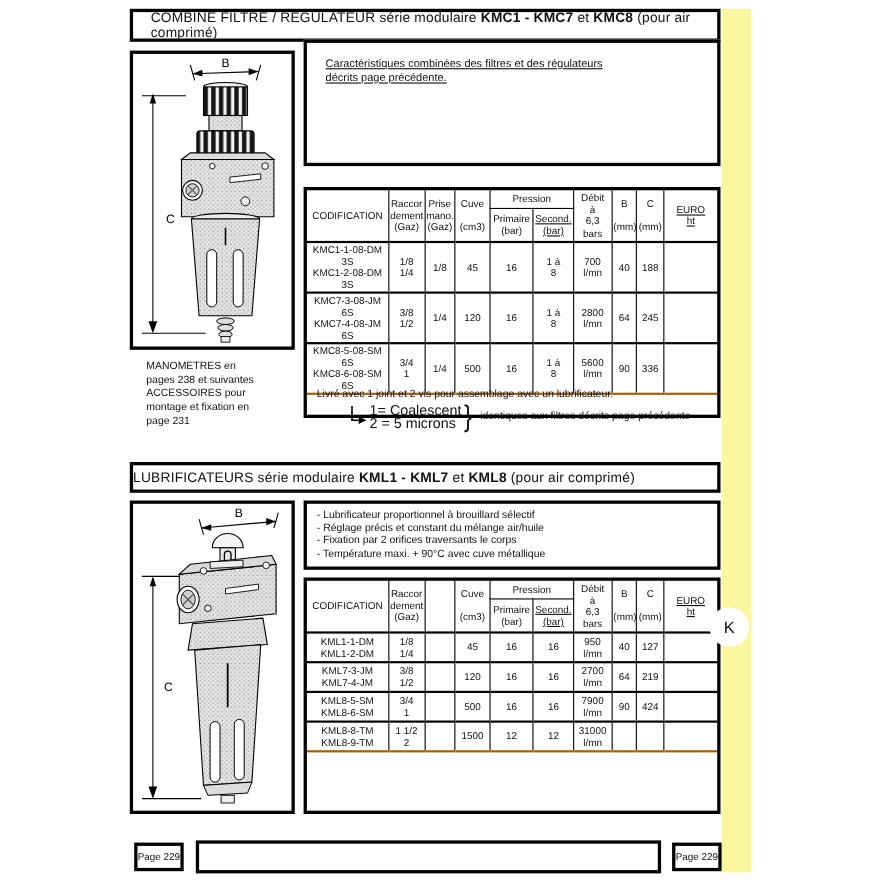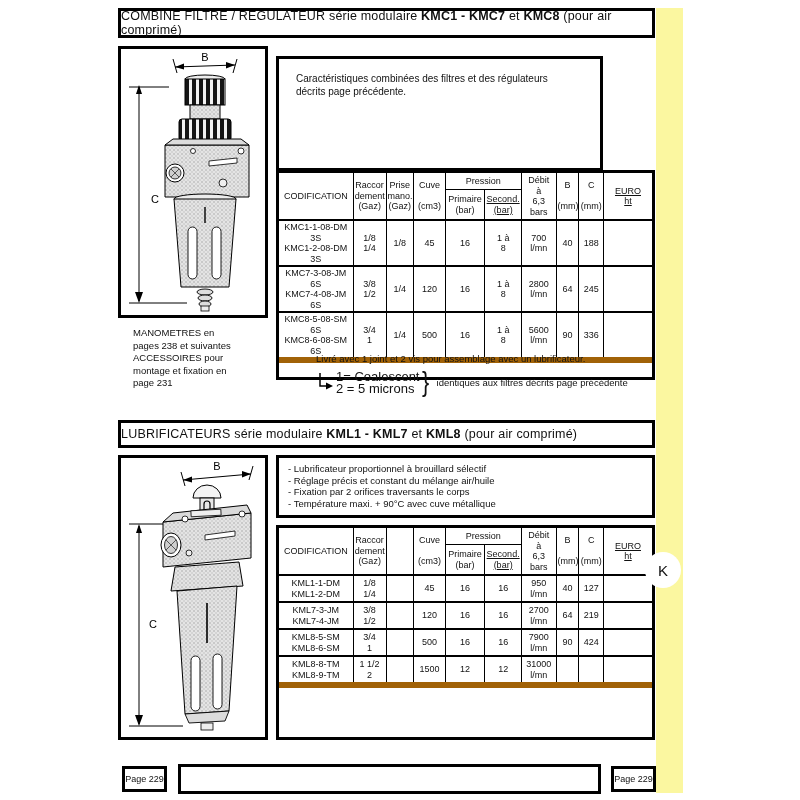--- a/index.html
+++ b/index.html
@@ -17,45 +17,45 @@
   .bullets div{white-space:pre;}
   
   table.dtable{border-collapse:collapse;width:100%;table-layout:fixed;font-size:9px;}
   table.dtable th,table.dtable td{border:1px solid #000;text-align:center;vertical-align:middle;
         white-space:pre-line;padding:1px 1px;font-weight:normal;line-height:10.5px;}
   table.dtable thead th{height:auto;padding:2px 1px;}
   table.dtable thead tr:first-child th{border-top:none;}
   table.dtable th:first-child,table.dtable td:first-child{border-left:none;text-align:center;}
   table.dtable th:last-child,table.dtable td:last-child{border-right:none;text-decoration:underline;}
   table.dtable tbody td{border-top:2px solid #000;height:23px;}
-  table.dtable tbody tr:last-child td{border-bottom:6px solid #a16207;}
+  table.dtable tbody tr:last-child td{border-bottom:2px solid #a16207;}
   table.dtable thead tr:last-child th{border-bottom:2px solid #000;}
   td.code-cell{text-align:left;padding-left:4px;}
   
   .footnote{display:flex;align-items:center;margin:4px 0 0 38px;}
   .fn-lines{font-size:13px;line-height:12px;white-space:pre-line;margin-left:2px;}
   .fn-brace{font-size:27px;font-weight:300;margin:0 6px 0 2px;transform:scaleX(.8);}
   .fn-text{font-size:9.5px;}
-  .delivery{position:absolute;left:9px;bottom:13px;font-size:9.5px;margin-left:28px;}
+  .delivery{position:absolute;left:9px;bottom:13px;font-size:9.5px;}
   .pagebox{display:flex;align-items:center;justify-content:center;font-size:9px;}
   .ktab{border-radius:50%;background:#fff;display:flex;align-items:center;justify-content:center;
         font-size:15px;z-index:5;}
 </style>
 </head>
 <body>
 
 <div id="page">
 
   <div class="abs" style="left: 656px; top: 8px; width: 27px; height: 785px; background: rgb(251, 247, 160);" id="yellow-band"></div>
 
   <div class="abs ktab" style="left:645px;top:552px;width:36px;height:36px;">
     <span>K</span>
   </div>
 
-  <div class="abs frame titlebar center" style="left:118px;top:8px;width:537px;height:30px;">
+  <div class="abs frame titlebar center" style="left:118px;top:8px;width:537px;height:30px;padding-left:16px;">
     <span>
       <span>COMBINE FILTRE / REGULATEUR série modulaire </span><span class="b">KMC1 - KMC7</span><span> et </span><span class="b">KMC8</span><span> (pour air comprimé)</span>
     </span>
   </div>
 
   <div class="abs frame" style="left:118px;top:46px;width:150px;height:272px;">
     <svg width="144" height="266" viewBox="0 0 144 266">
       <defs>
         <pattern id="d1" width="4" height="4" patternUnits="userSpaceOnUse">
           <rect width="4" height="4" fill="#e4e4e4"></rect>
@@ -110,21 +110,21 @@
       <rect x="80" y="257" width="8" height="5" fill="#eee" stroke="#000" stroke-width="0.8"></rect>
     </svg>
   </div>
 
   <div class="abs side-note" style="left:133px;top:327px;width:130px;">MANOMETRES en
 pages 238 et suivantes
 ACCESSOIRES pour
 montage et fixation en
 page 231</div>
 
-  <div class="abs frame" style="left:276px;top:56px;width:327px;height:115px;">
+  <div class="abs frame" style="left:276px;top:36px;width:379px;height:115px;text-decoration:underline;">
     <div class="note-text">Caractéristiques combinées des filtres et des régulateurs
 décrits page précédente.</div>
   </div>
 
   <div class="abs frame" style="left:276px;top:170px;width:379px;height:210px;position:absolute;">
     <div>
         <table class="dtable">
           <colgroup>
             <col style="width: 19.9%;">
             <col style="width: 8.8%;">

